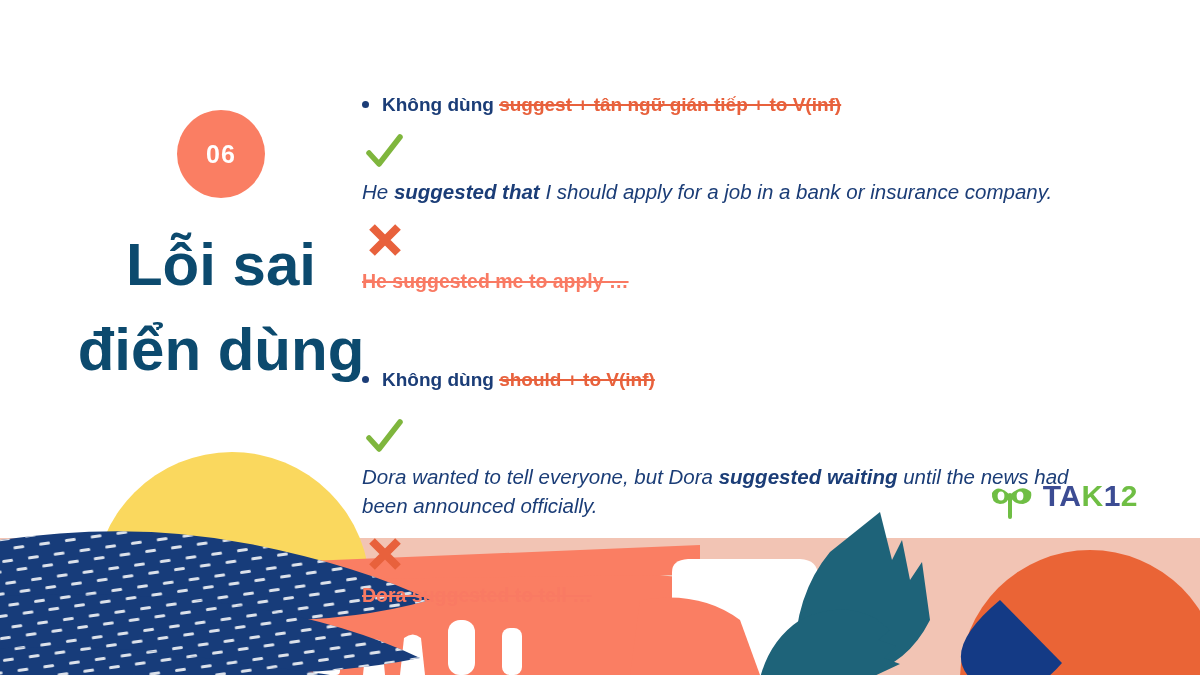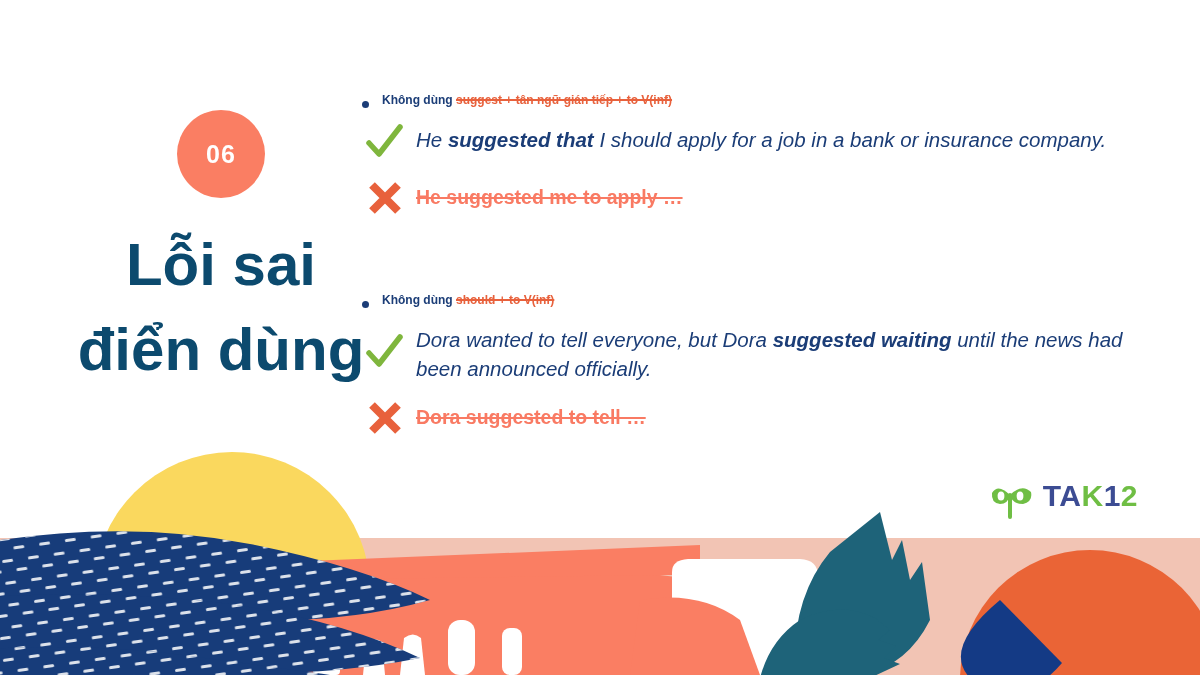--- a/index.html
+++ b/index.html
@@ -39,38 +39,39 @@
 
   
   .content{
     position:absolute;left:362px;top:92px;width:820px;z-index:5;
   }
   .block{margin-bottom:10px;}
   .block.second{margin-top:72px;}
 
   .bullet-row{
     display:flex;align-items:flex-start;
-    font-size:12px;font-weight:bold;line-height:1.35;
+    font-size:19px;font-weight:bold;line-height:1.35;
     color:#1B3D77;
     margin-bottom:6px;
   }
   .dot{
     flex:0 0 auto;width:7px;height:7px;border-radius:50%;
     background:#1B3D77;margin-top:9px;margin-right:13px;
   }
   .bullet-text{white-space:nowrap;}
   .strike-strong{
     color:#E8613C;
     text-decoration:line-through;
     text-decoration-thickness:2px;
   }
 
   .ex-row{
     display:flex;align-items:flex-start;
     margin-top:14px;
+    flex-direction:column;
   }
   .mark{
     flex:0 0 auto;width:46px;height:40px;margin-right:8px;
     display:flex;align-items:flex-start;justify-content:center;
     padding-top:2px;
   }
   .mark svg{display:block;}
   .ex-text{
     font-size:20.5px;
     line-height:1.42;

